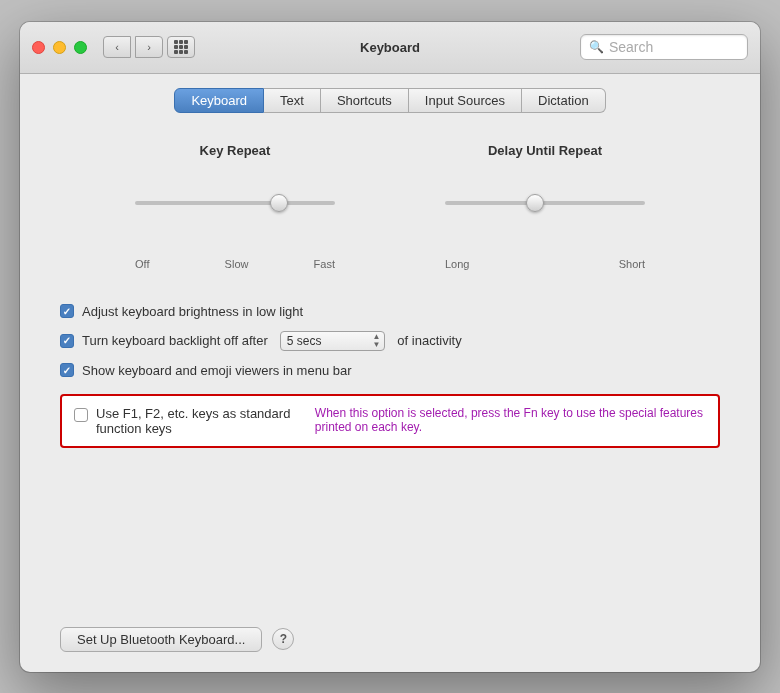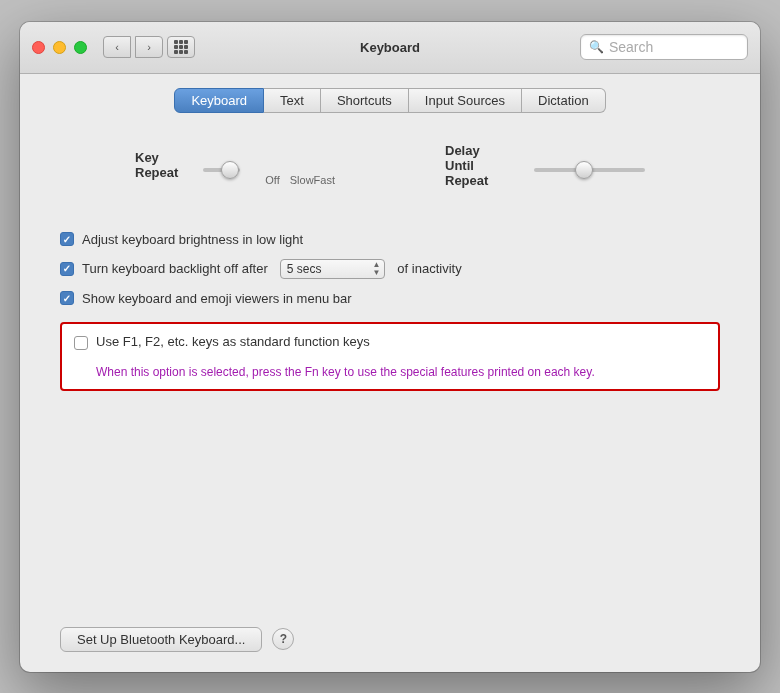--- a/index.html
+++ b/index.html
@@ -159,21 +159,21 @@
     }
 
     .sliders-section {
       display: flex;
       justify-content: space-around;
       margin-bottom: 24px;
       padding: 10px 20px;
     }
     .slider-group {
       display: flex;
-      flex-direction: row;
+      flex-direction: column;
       align-items: center;
       width: 200px;
       gap: 25px;
     }
     .slider-label {
       font-size: 13px;
       font-weight: 600;
       color: #333;
       margin-bottom: 10px;
     }
@@ -278,22 +278,22 @@
       background: white;
       margin-bottom: 16px;
     }
     .fn-keys-row {
       display: flex;
       align-items: flex-start;
       gap: 8px;
     }
     .fn-keys-text {
       display: flex;
-      flex-direction: column;
-      gap: 16px;
+      flex-direction: row;
+      gap: 4px;
     }
     .fn-keys-label {
       font-size: 13px;
       color: #333;
       font-weight: 500;
     }
     .fn-keys-desc {
       font-size: 12px;
       color: #a21caf;
     }
@@ -418,20 +418,24 @@
           <span>Fast</span>
         </div>
       </div>
 
       <div class="slider-group">
         <div class="slider-label">Delay Until Repeat</div>
         <div class="slider-track-container">
           <div class="slider-track">
             <div class="slider-thumb" style="left: 45%;"></div>
           </div>
+        </div>
+        <div class="slider-sublabels">
+          <span>Long</span>
+          <span>Short</span>
         </div>
       </div>
     </div>
 
     <div class="checkboxes-section">
 
       <div class="checkbox-row">
         <div class="checkbox checked"></div>
         <span class="checkbox-label">Adjust keyboard brightness in low light</span>
       </div>

